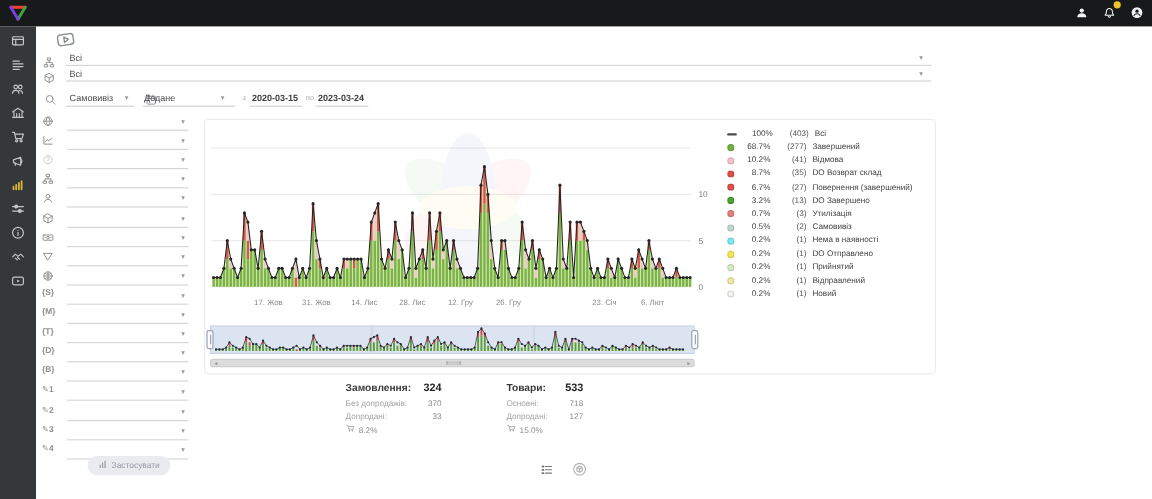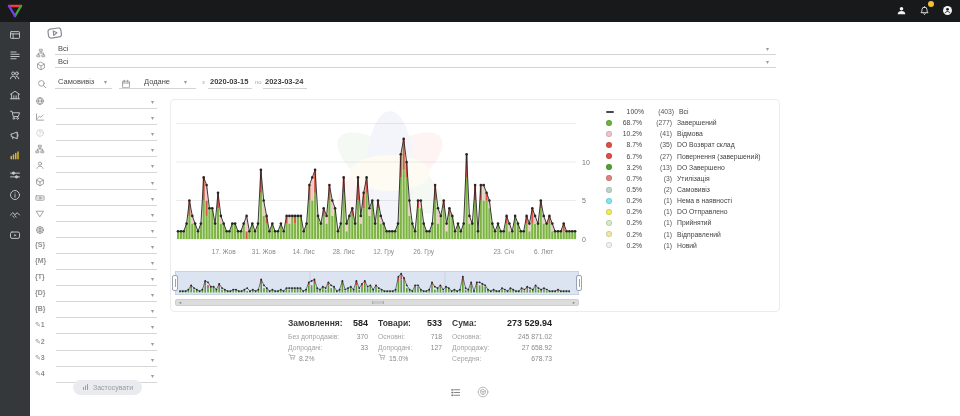--- a/index.html
+++ b/index.html
@@ -205,21 +205,21 @@
           <circle cx="7" cy="7" r="4.5"></circle>
           <path d="M10.3 10.3L14 14"></path>
         </svg></span>
     <span class="f-txt" style="left:58px;top:77px">Самовивіз</span>
     <span class="f-caret" style="left:104px;top:78px">▾</span>
     <span class="u-line" style="left:55px;top:88px;width:57px"></span>
     <span class="f-ic" style="left:121px;top:75px" id="ficon4"><svg width="10" height="10" viewBox="0 0 16 16" fill="none" stroke="currentColor" stroke-width="1.3" stroke-linecap="round" stroke-linejoin="round">
           <rect x="2.5" y="3.5" width="11" height="10.5" rx="1"></rect>
           <path d="M2.5 6.5h11M5.5 2v3M10.5 2v3"></path>
         </svg></span>
-    <span class="f-txt" style="left:144px;top:77px">Додане</span>
+    <span class="f-txt" style="left:120px;top:77px">Додане</span>
     <span class="f-caret" style="left:184px;top:78px">▾</span>
     <span class="u-line" style="left:119px;top:88px;width:77px"></span>
     <span class="f-small" style="left:202px;top:79px">з</span>
     <span class="f-date" style="left:210px;top:77px">2020-03-15</span>
     <span class="u-line" style="left:208px;top:88px;width:44px"></span>
     <span class="f-small" style="left:255px;top:79px">по</span>
     <span class="f-date" style="left:265px;top:77px">2023-03-24</span>
     <span class="u-line" style="left:263px;top:88px;width:44px"></span>
   </div>
 
@@ -1124,40 +1124,40 @@
   <div class="hscroll">
     <span class="hs-arrow" style="left:2px">◄</span>
     <span class="hs-arrow" style="right:2px">►</span>
     <span class="hs-grip"></span>
   </div>
 
   <div class="stats" id="statsHost">
       <div class="st-col" style="width: 80px;">
         <div class="st-head">
           <span class="st-title">Замовлення:</span>
-          <span class="st-value">584</span>
+          <span class="st-value">324</span>
         </div>
         <div class="st-row">
           <span class="lb">Без допродажів:</span>
           <span class="vl">370</span>
         </div>
         <div class="st-row">
           <span class="lb">Допродані:</span>
           <span class="vl">33</span>
         </div>
         <div class="st-badge">
           <span><svg width="8" height="8" viewBox="0 0 16 16" fill="none" stroke="currentColor" stroke-width="1.3" stroke-linecap="round" stroke-linejoin="round">
               <path d="M2 3h2l1.5 6.5h7L14 5H5"></path>
               <circle cx="6.5" cy="12" r="1.3" fill="currentColor" stroke="none"></circle>
               <circle cx="11.5" cy="12" r="1.3" fill="currentColor" stroke="none"></circle>
             </svg></span>
           <span>8.2%</span>
         </div>
       </div>
-      <div class="st-col" style="width: 64px;">
+      <div class="st-col" style="width: 64px; margin-left: 44px;">
         <div class="st-head">
           <span class="st-title">Товари:</span>
           <span class="st-value">533</span>
         </div>
         <div class="st-row">
           <span class="lb">Основні:</span>
           <span class="vl">718</span>
         </div>
         <div class="st-row">
           <span class="lb">Допродані:</span>
@@ -1165,38 +1165,20 @@
         </div>
         <div class="st-badge">
           <span><svg width="8" height="8" viewBox="0 0 16 16" fill="none" stroke="currentColor" stroke-width="1.3" stroke-linecap="round" stroke-linejoin="round">
               <path d="M2 3h2l1.5 6.5h7L14 5H5"></path>
               <circle cx="6.5" cy="12" r="1.3" fill="currentColor" stroke="none"></circle>
               <circle cx="11.5" cy="12" r="1.3" fill="currentColor" stroke="none"></circle>
             </svg></span>
           <span>15.0%</span>
         </div>
       </div>
-      <div class="st-col" style="width: 100px;">
-        <div class="st-head">
-          <span class="st-title">Сума:</span>
-          <span class="st-value">273 529.94</span>
-        </div>
-        <div class="st-row">
-          <span class="lb">Основна:</span>
-          <span class="vl">245 871.02</span>
-        </div>
-        <div class="st-row">
-          <span class="lb">Допродажу:</span>
-          <span class="vl">27 658.92</span>
-        </div>
-        <div class="st-row">
-          <span class="lb">Середня:</span>
-          <span class="vl">678.73</span>
-        </div>
-      </div>
     </div>
 
   <div class="footer-icons" id="footerIcons">
       <div class="ft-ic" style="color: rgb(119, 119, 119);"><svg width="11" height="11" viewBox="0 0 16 16" fill="none" stroke="currentColor" stroke-width="1.3" stroke-linecap="round" stroke-linejoin="round">
           <rect x="2" y="3" width="3" height="2.2" fill="currentColor" stroke="none"></rect>
           <path d="M6.5 4h7.5"></path>
           <rect x="2" y="7" width="3" height="2.2" fill="currentColor" stroke="none"></rect>
           <path d="M6.5 8h7.5"></path>
           <rect x="2" y="11" width="3" height="2.2" fill="currentColor" stroke="none"></rect>
           <path d="M6.5 12h7.5"></path>

